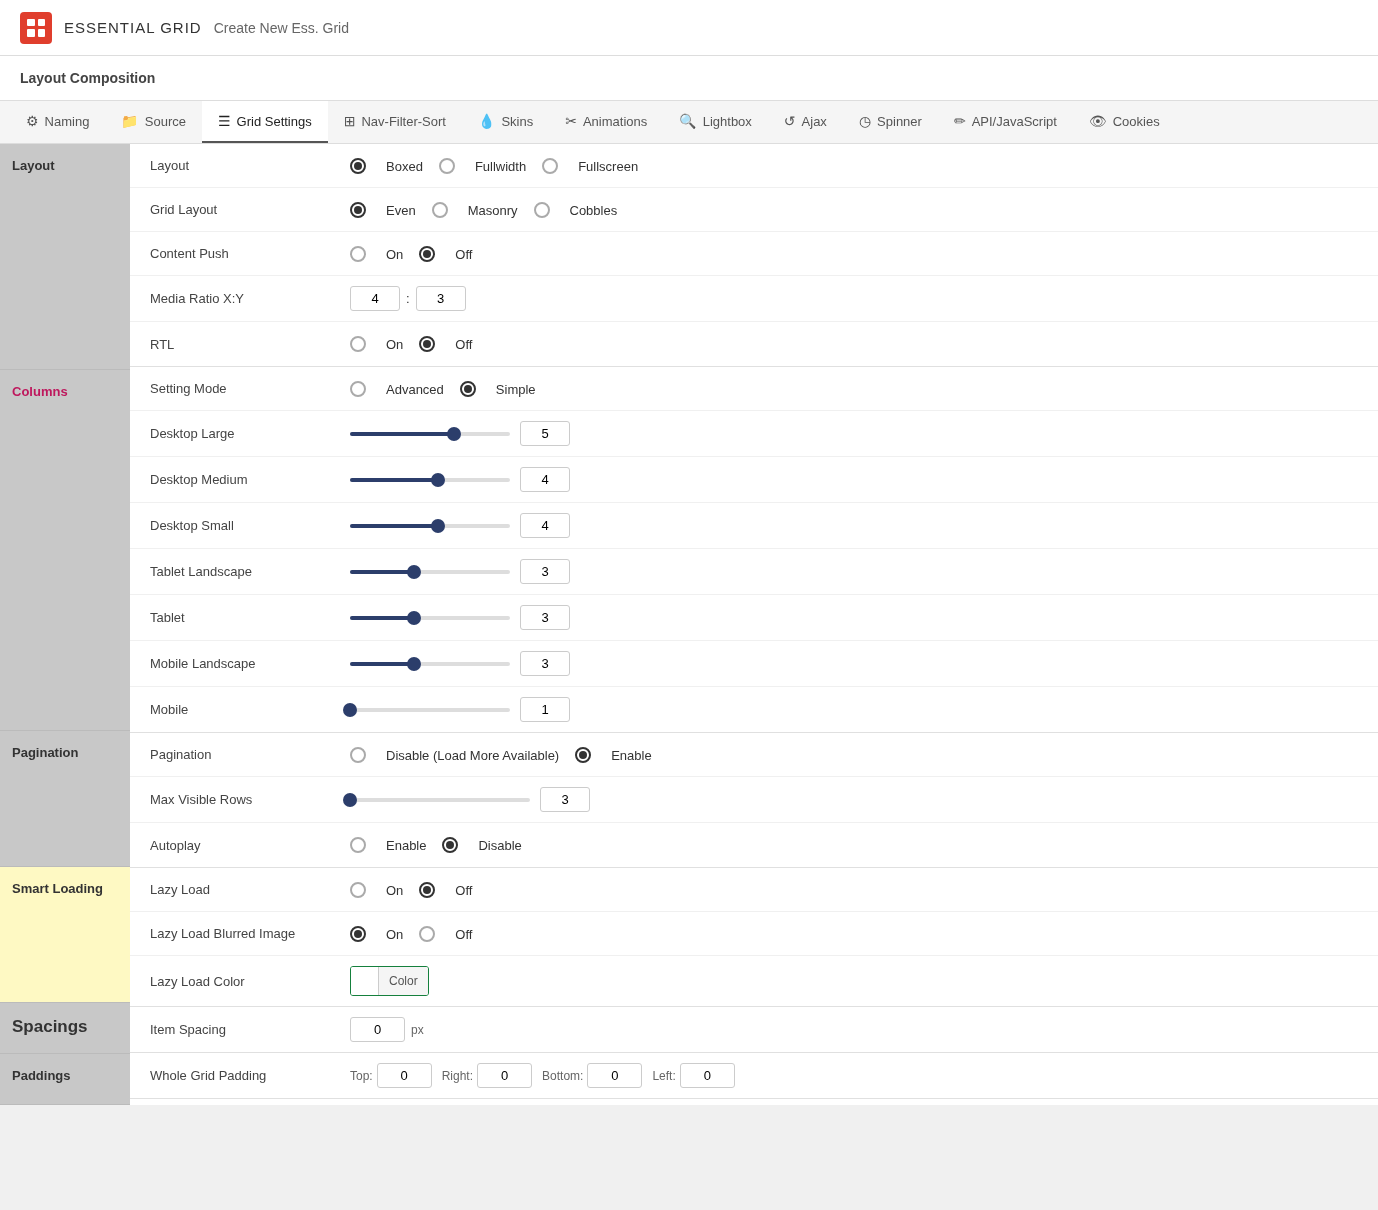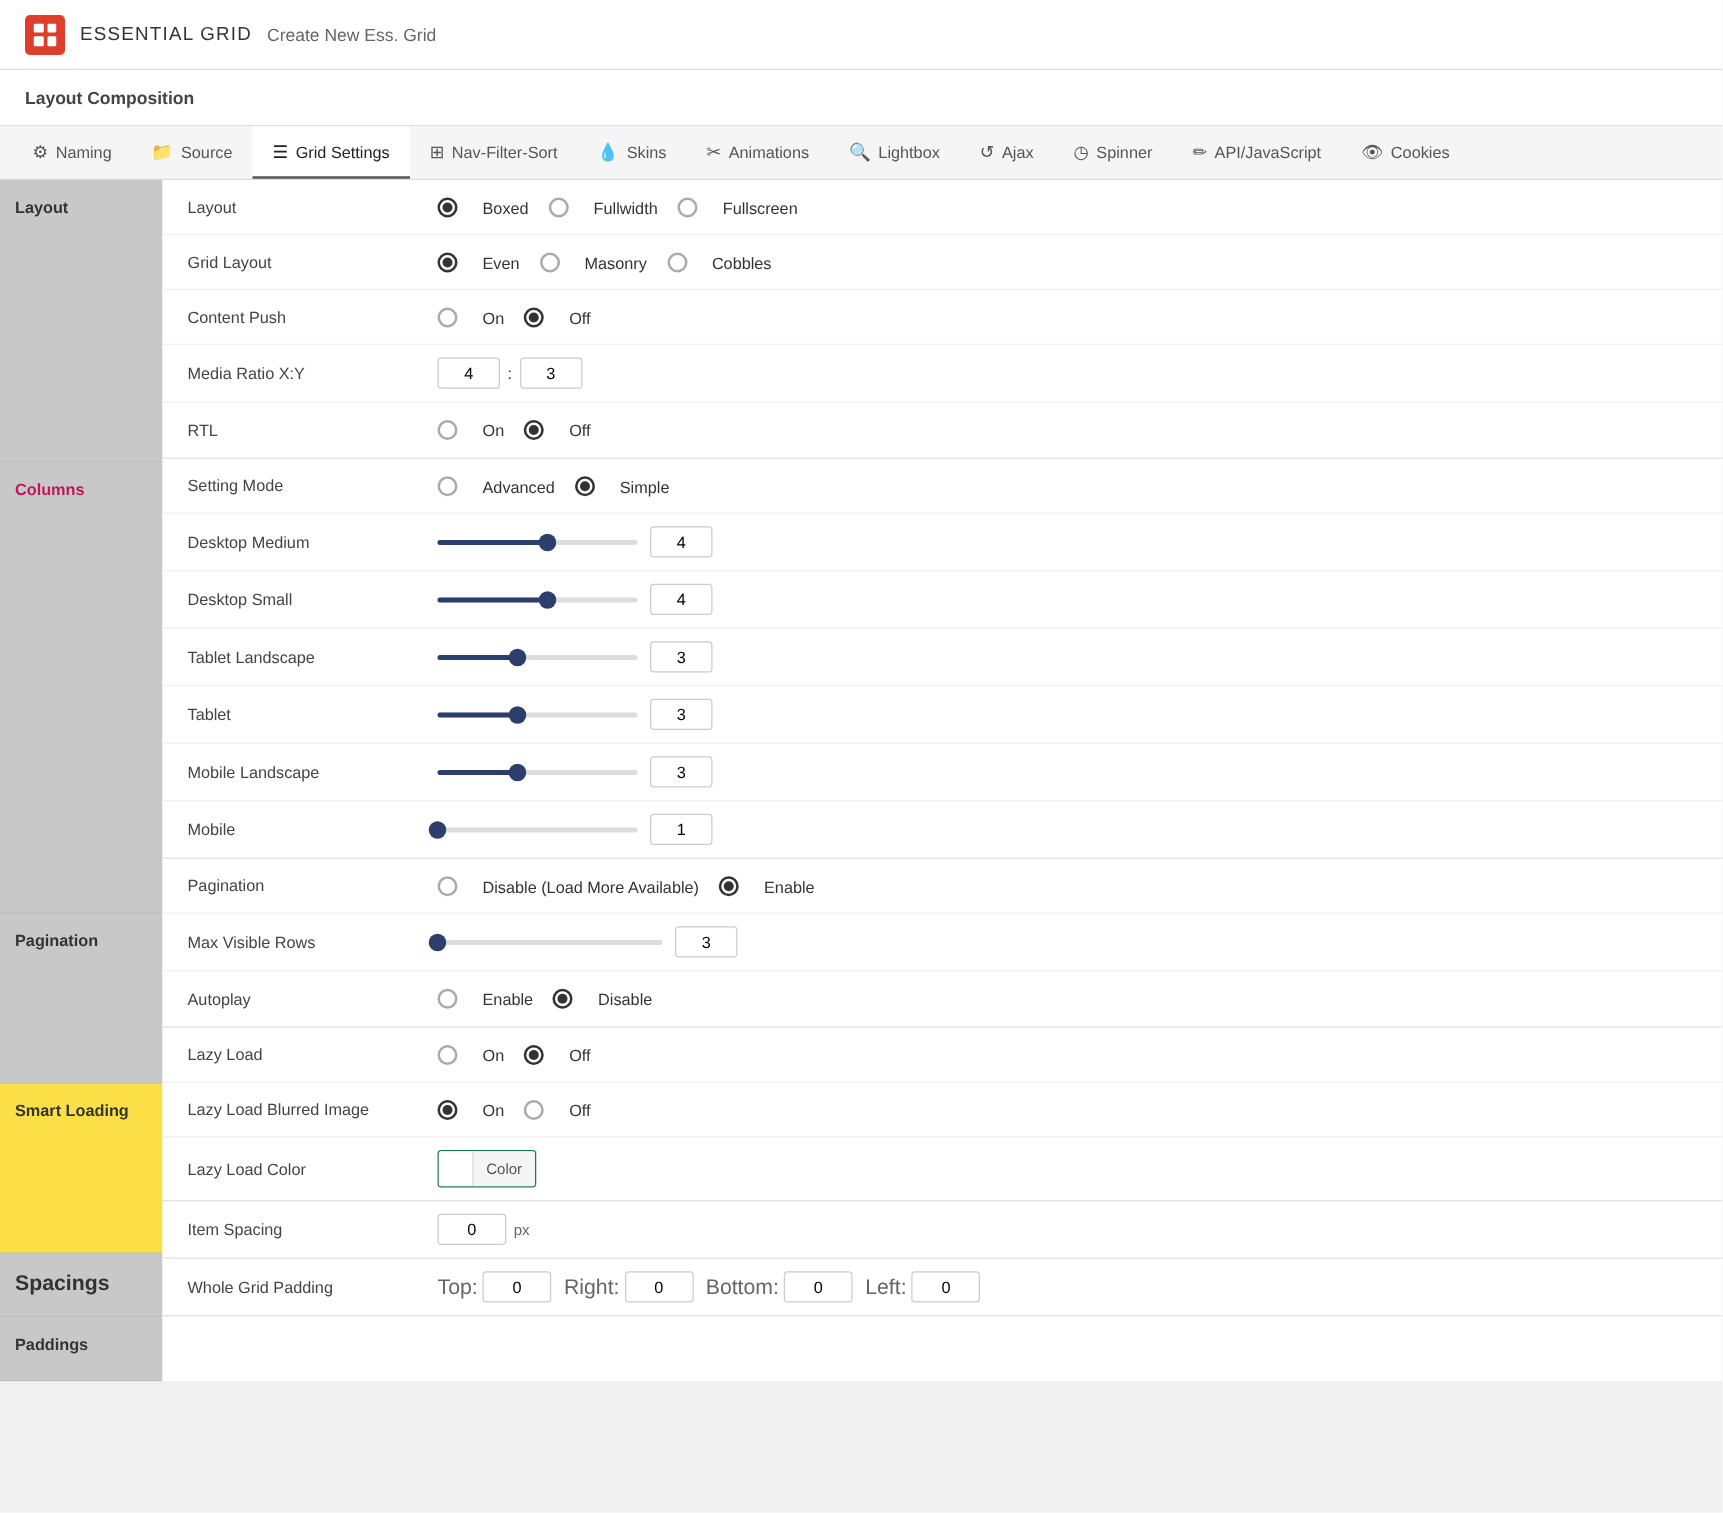--- a/index.html
+++ b/index.html
@@ -270,21 +270,21 @@
       align-items: center;
       gap: 10px;
       flex-wrap: wrap;
     }
     .padding-field {
       display: flex;
       align-items: center;
       gap: 4px;
     }
     .padding-label {
-      font-size: 17px;
+      font-size: 12px;
       color: #666;
     }
     .padding-input {
       width: 55px;
       padding: 4px 6px;
       border: 1px solid #ccc;
       border-radius: 3px;
       font-size: 13px;
       text-align: center;
     }
@@ -370,21 +370,21 @@
         <span>Columns</span>
       </div>
     </div>
 
     <div style="background:#c8c8c8; border-bottom:1px solid #bbb;">
       <div style="padding:14px 12px; font-size:13px; font-weight:bold; color:#333; min-height:135px; display:flex; align-items:flex-start;">
         <span>Pagination</span>
       </div>
     </div>
 
-    <div style="background:#fde047; border-bottom:1px solid #bbb;">
+    <div style="background:#fef9c3; border-bottom:1px solid #bbb;">
       <div style="padding:14px 12px; font-size:13px; font-weight:bold; color:#333; min-height:135px; display:flex; align-items:flex-start;">
         <span>Smart Loading</span>
       </div>
     </div>
 
     <div style="background:#c8c8c8; border-bottom:1px solid #bbb;">
       <div style="padding:14px 12px; font-size:17px; font-weight:bold; color:#333; min-height:50px; display:flex; align-items:flex-start;">
         <span>Spacings</span>
       </div>
     </div>
@@ -486,20 +486,30 @@
             <input type="radio" class="radio-input" name="setting_mode" style="">
             <span>Advanced</span>
           </label>
           <label class="radio-label">
             <input type="radio" class="radio-input" name="setting_mode" checked="" style="">
             <span>Simple</span>
           </label>
         </div>
       </div>
 
+      <div class="form-row">
+        <div class="form-label">Desktop Large</div>
+        <div class="form-control slider-group">
+          <div class="slider-track">
+            <div class="slider-fill" style="width:65%"></div>
+            <div class="slider-thumb" style="left:65%"></div>
+          </div>
+          <input type="text" class="slider-input" value="5" style="">
+        </div>
+      </div>
 
       <div class="form-row">
         <div class="form-label">Desktop Medium</div>
         <div class="form-control slider-group">
           <div class="slider-track">
             <div class="slider-fill" style="width:55%"></div>
             <div class="slider-thumb" style="left:55%"></div>
           </div>
           <input type="text" class="slider-input" value="4" style="">
         </div>

